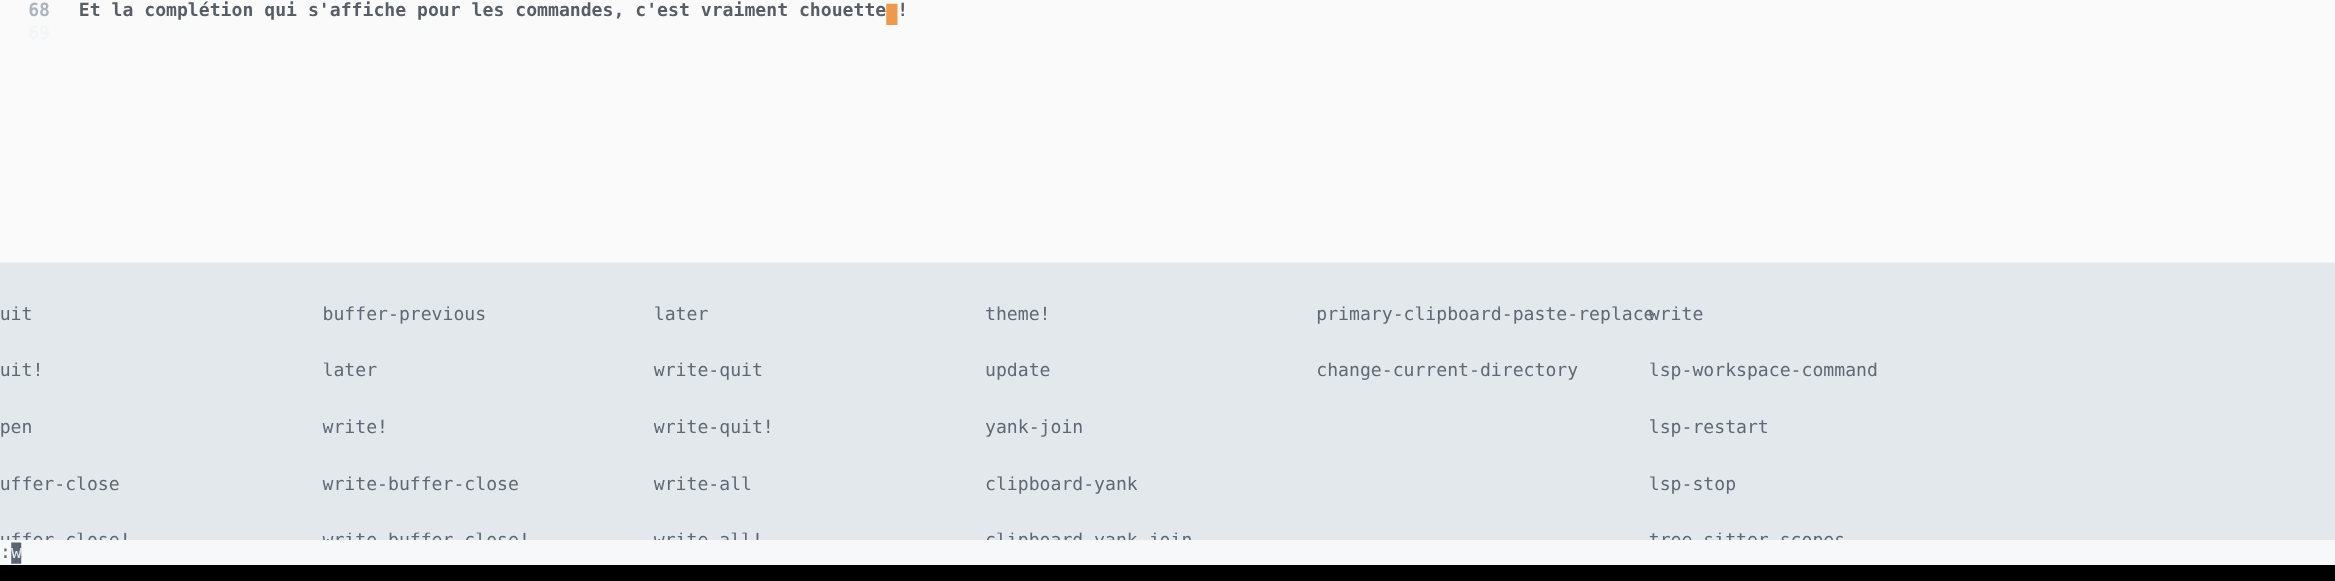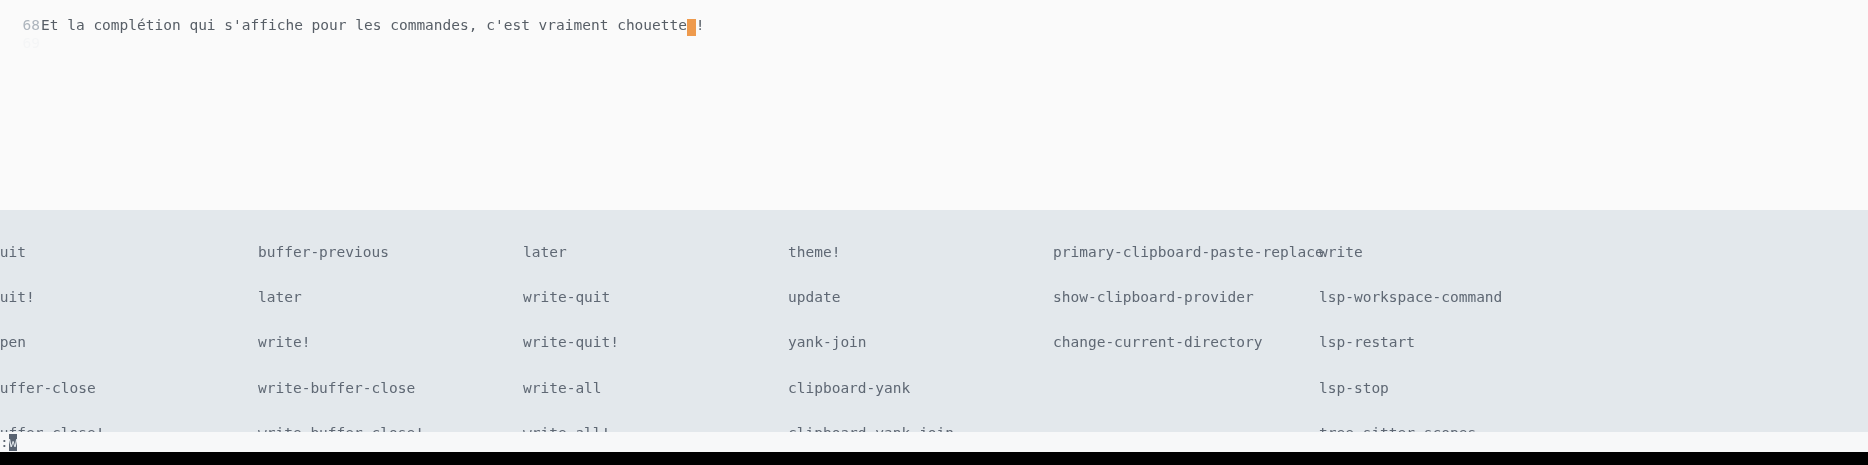--- a/index.html
+++ b/index.html
@@ -15,25 +15,26 @@
     font-size: 14.5px;
     line-height: 15px;
     color: #6b7280;
     position: relative;
   }
 
   
   #editor {
     position: absolute;
     left: 0;
-    top: 16px;
+    top: 0;
     width: 1480px;
     height: 210px;
     background: #fafafa;
     overflow: hidden;
+    font-weight: bold;
   }
   .buffer-line {
     position: absolute;
     left: 0;
     white-space: pre;
     display: flex;
     align-items: baseline;
   }
   #buffer-line-68 { top: 2px; }
   #buffer-line-69 { top: 20px; }
@@ -42,21 +43,21 @@
     display: inline-block;
     width: 40px;
     text-align: right;
     color: #adb5bd;
     flex: none;
   }
   #buffer-line-69 .gutter-number { color: #f4f5f6; }
 
   .line-text {
     display: inline-block;
-    margin-left: 1px;
+    margin-left: 23px;
     color: #575e66;
     white-space: pre;
   }
   .cursor-primary {
     display: inline-block;
     background: #ee9a4d;
     color: #ee9a4d;
     width: 8.72px;
     height: 17px;
     vertical-align: text-bottom;
@@ -204,21 +205,20 @@
       <div class="menu-item">clipboard-yank-join</div>
       
       
       
       
       
     </div>
 
     <div class="menu-column" id="menu-column-5">
       <div class="menu-item">primary-clipboard-paste-replace</div>
-      <div class="menu-item">show-clipboard-provider</div>
       <div class="menu-item">change-current-directory</div>
       
       
       
       
       
     </div>
 
     <div class="menu-column" id="menu-column-6">
       <div class="menu-item">write</div>

